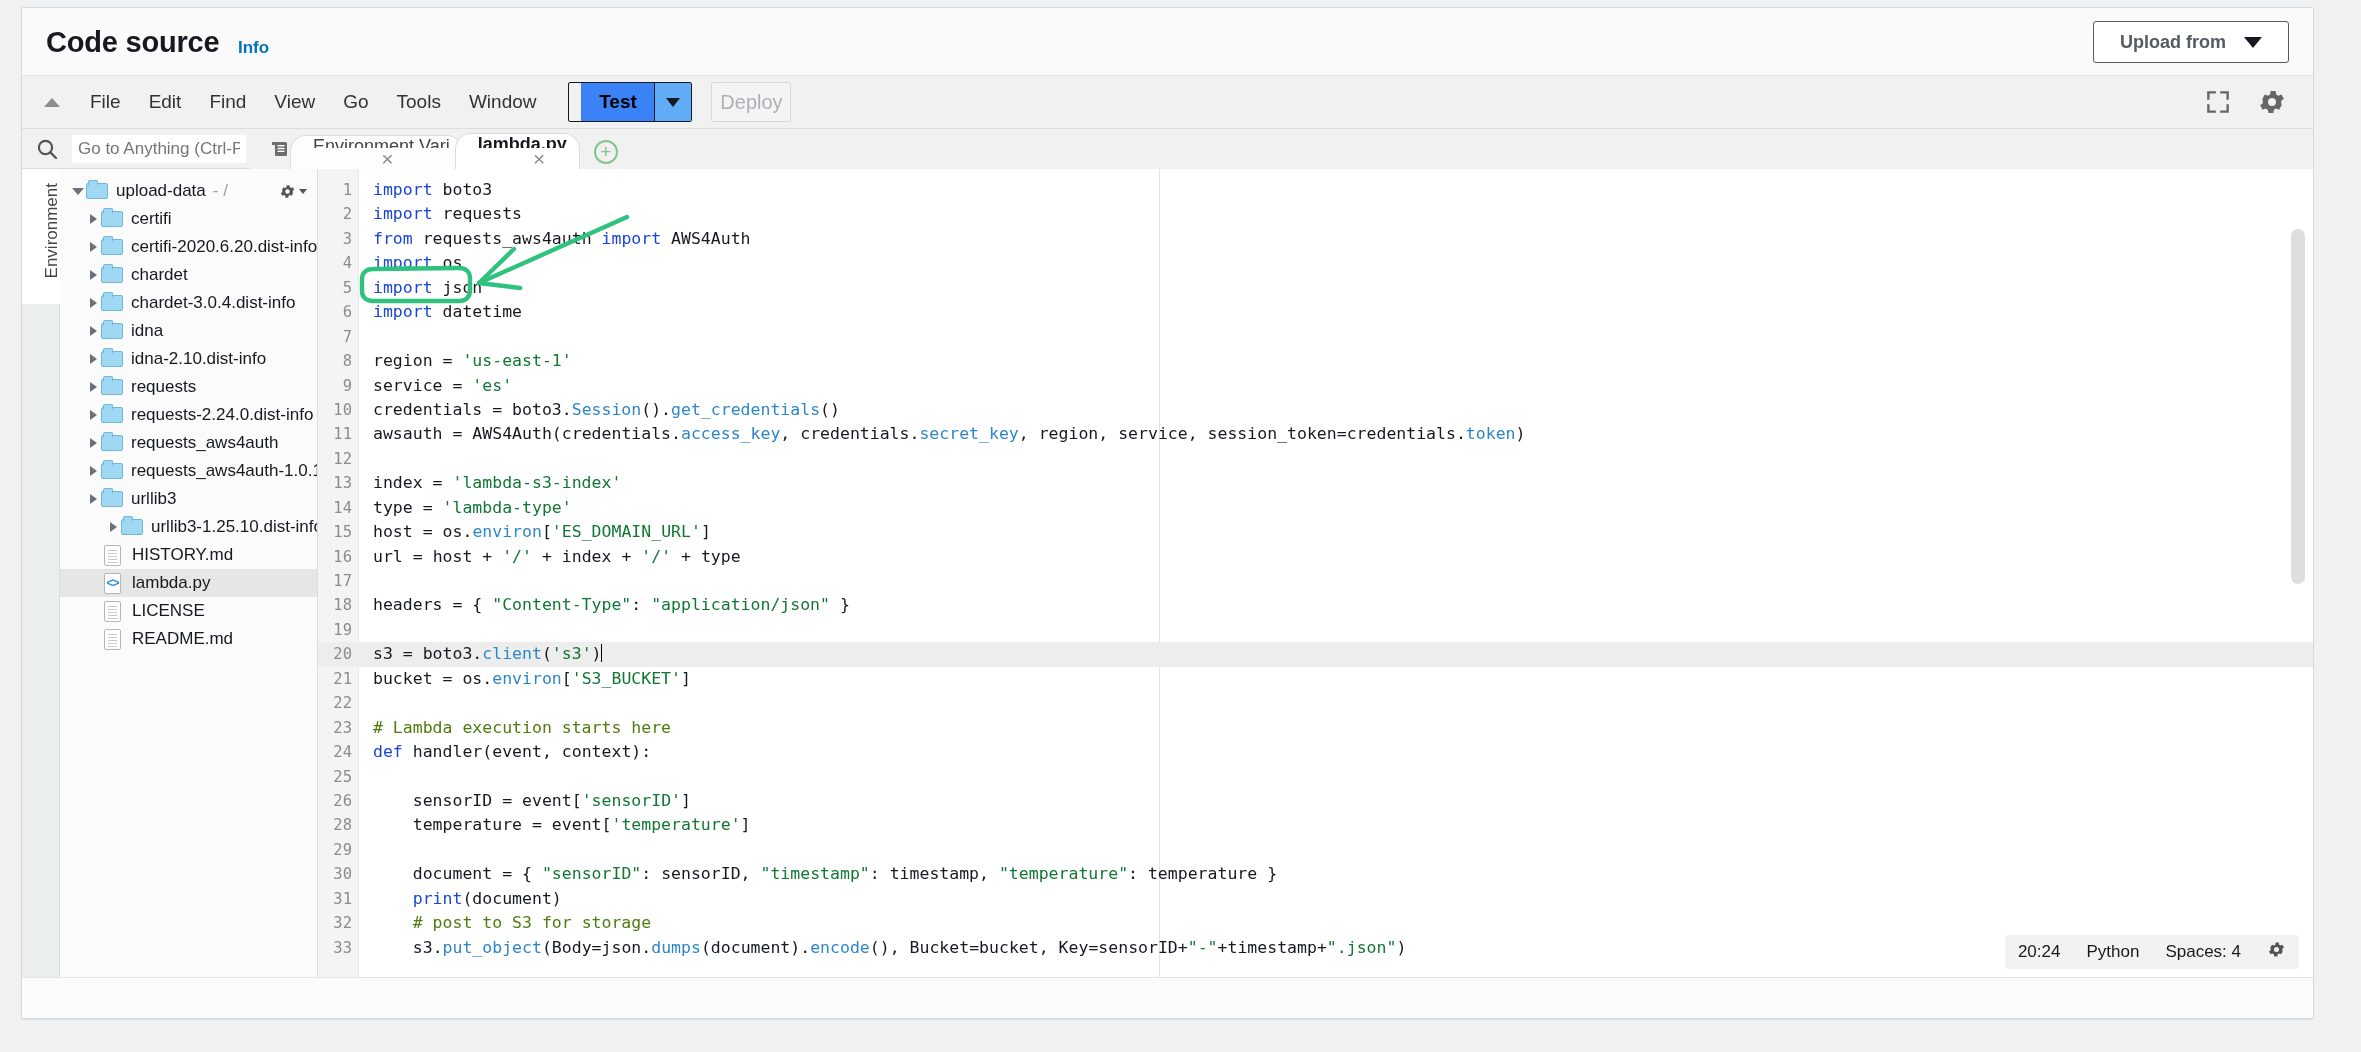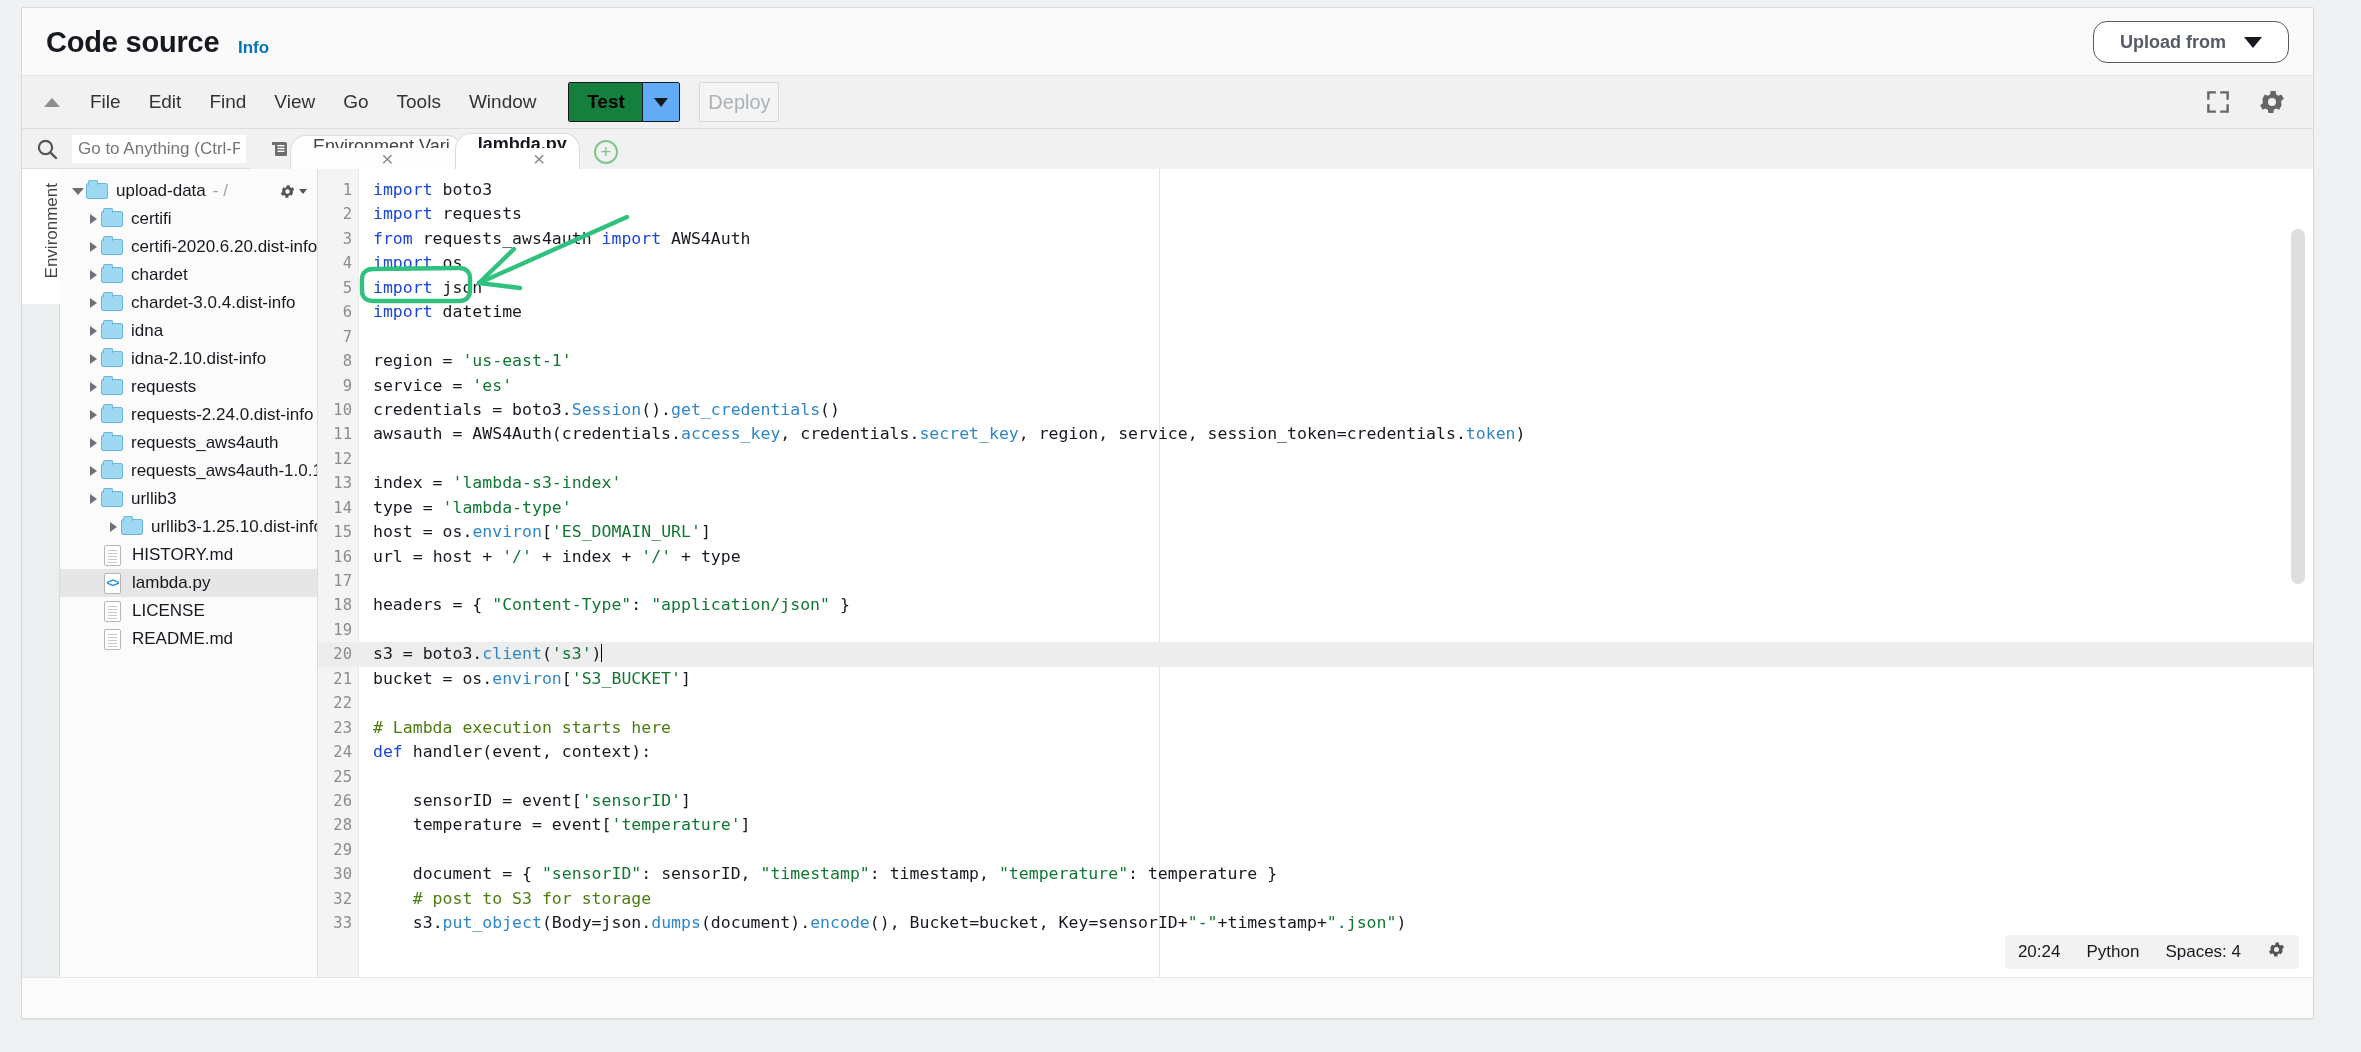--- a/index.html
+++ b/index.html
@@ -37,21 +37,21 @@
     color:#16191f;
   }
   .hdr-info{
     position:absolute; left:216px; top:30px;
     font-size:17px; color:#0073bb; font-weight:bold;
     cursor:pointer;
   }
   .upload-btn{
     position:absolute; right:24px; top:13px;
     width:196px; height:42px;
-    border:1px solid #545b64; border-radius:14px;
+    border:1px solid #545b64; border-radius:3px;
     background:#fff;
     display:flex; align-items:center; justify-content:center;
     gap:18px;
     font-size:18px; font-weight:bold; color:#545b64;
     cursor:pointer;
   }
   .caret-dn{
     width:0;height:0;
     border-left:9px solid transparent;
     border-right:9px solid transparent;
@@ -79,24 +79,24 @@
     display:flex; align-items:center;
     font-size:19px; color:#333; cursor:pointer;
   }
 
   .test-wrap{
     display:flex; margin-left:18px; height:40px;
     border:1px solid #16191f; border-radius:2px; overflow:hidden;
     cursor:pointer;
   }
   .test-btn{
-    background:#15803d; color:#000;
+    background:#3b82f6; color:#000;
     font-size:19px; font-weight:bold;
     display:flex;align-items:center;justify-content:center;
-    width:73px; height:100%;
+    width:73px; height:100%;margin-left:12px;
   }
   .test-split{
     background:#62acf7;
     width:37px; height:100%;
     border-left:1px solid #16191f;
     display:flex;align-items:center;justify-content:center;
   }
   .test-split .caret-dn{
     border-left-width:7px;border-right-width:7px;border-top-width:9px;
   }
@@ -599,20 +599,21 @@
           <div class="ln hl"><span class="num">20</span><span class="p">s3</span> = <span class="p">boto3</span>.<span class="at">client</span>(<span class="s">'s3'</span>)<span class="caret"></span></div>
           <div class="ln"><span class="num">21</span><span class="p">bucket</span> = <span class="p">os</span>.<span class="at">environ</span>[<span class="s">'S3_BUCKET'</span>]</div>
           <div class="ln"><span class="num">22</span></div>
           <div class="ln"><span class="num">23</span><span class="cm"># Lambda execution starts here</span></div>
           <div class="ln"><span class="num">24</span><span class="k">def</span> <span class="p">handler</span>(<span class="p">event</span>, <span class="p">context</span>):</div>
           <div class="ln"><span class="num">25</span></div>
           <div class="ln"><span class="num">26</span>    <span class="p">sensorID</span> = <span class="p">event</span>[<span class="s">'sensorID'</span>]</div>
           <div class="ln"><span class="num">28</span>    <span class="p">temperature</span> = <span class="p">event</span>[<span class="s">'temperature'</span>]</div>
           <div class="ln"><span class="num">29</span></div>
           <div class="ln"><span class="num">30</span>    <span class="p">document</span> = { <span class="s">"sensorID"</span>: <span class="p">sensorID</span>, <span class="s">"timestamp"</span>: <span class="p">timestamp</span>, <span class="s">"temperature"</span>: <span class="p">temperature</span> }</div>
+          <div class="ln"><span class="num">31</span>    <span class="fn">print</span>(<span class="p">document</span>)</div>
           <div class="ln"><span class="num">32</span>    <span class="cm"># post to S3 for storage</span></div>
           <div class="ln"><span class="num">33</span>    <span class="p">s3</span>.<span class="at">put_object</span>(<span class="p">Body</span>=<span class="p">json</span>.<span class="at">dumps</span>(<span class="p">document</span>).<span class="at">encode</span>(), <span class="p">Bucket</span>=<span class="p">bucket</span>, <span class="p">Key</span>=<span class="p">sensorID</span>+<span class="s">"-"</span>+<span class="p">timestamp</span>+<span class="s">".json"</span>)</div>
         </div>
 
       <svg class="anno" width="560" height="420">
         <g fill="none" stroke="#2ec27e" stroke-width="4.4" stroke-linecap="round" stroke-linejoin="round">
 
           <path d="M55 100 C48 100 44 104 44 110 L44 122 C44 128 48 132 55 132
                    L141 132 C148 132 152 128 152 121 L152 109 C152 103 148 99 141 99 Z"></path>
 

